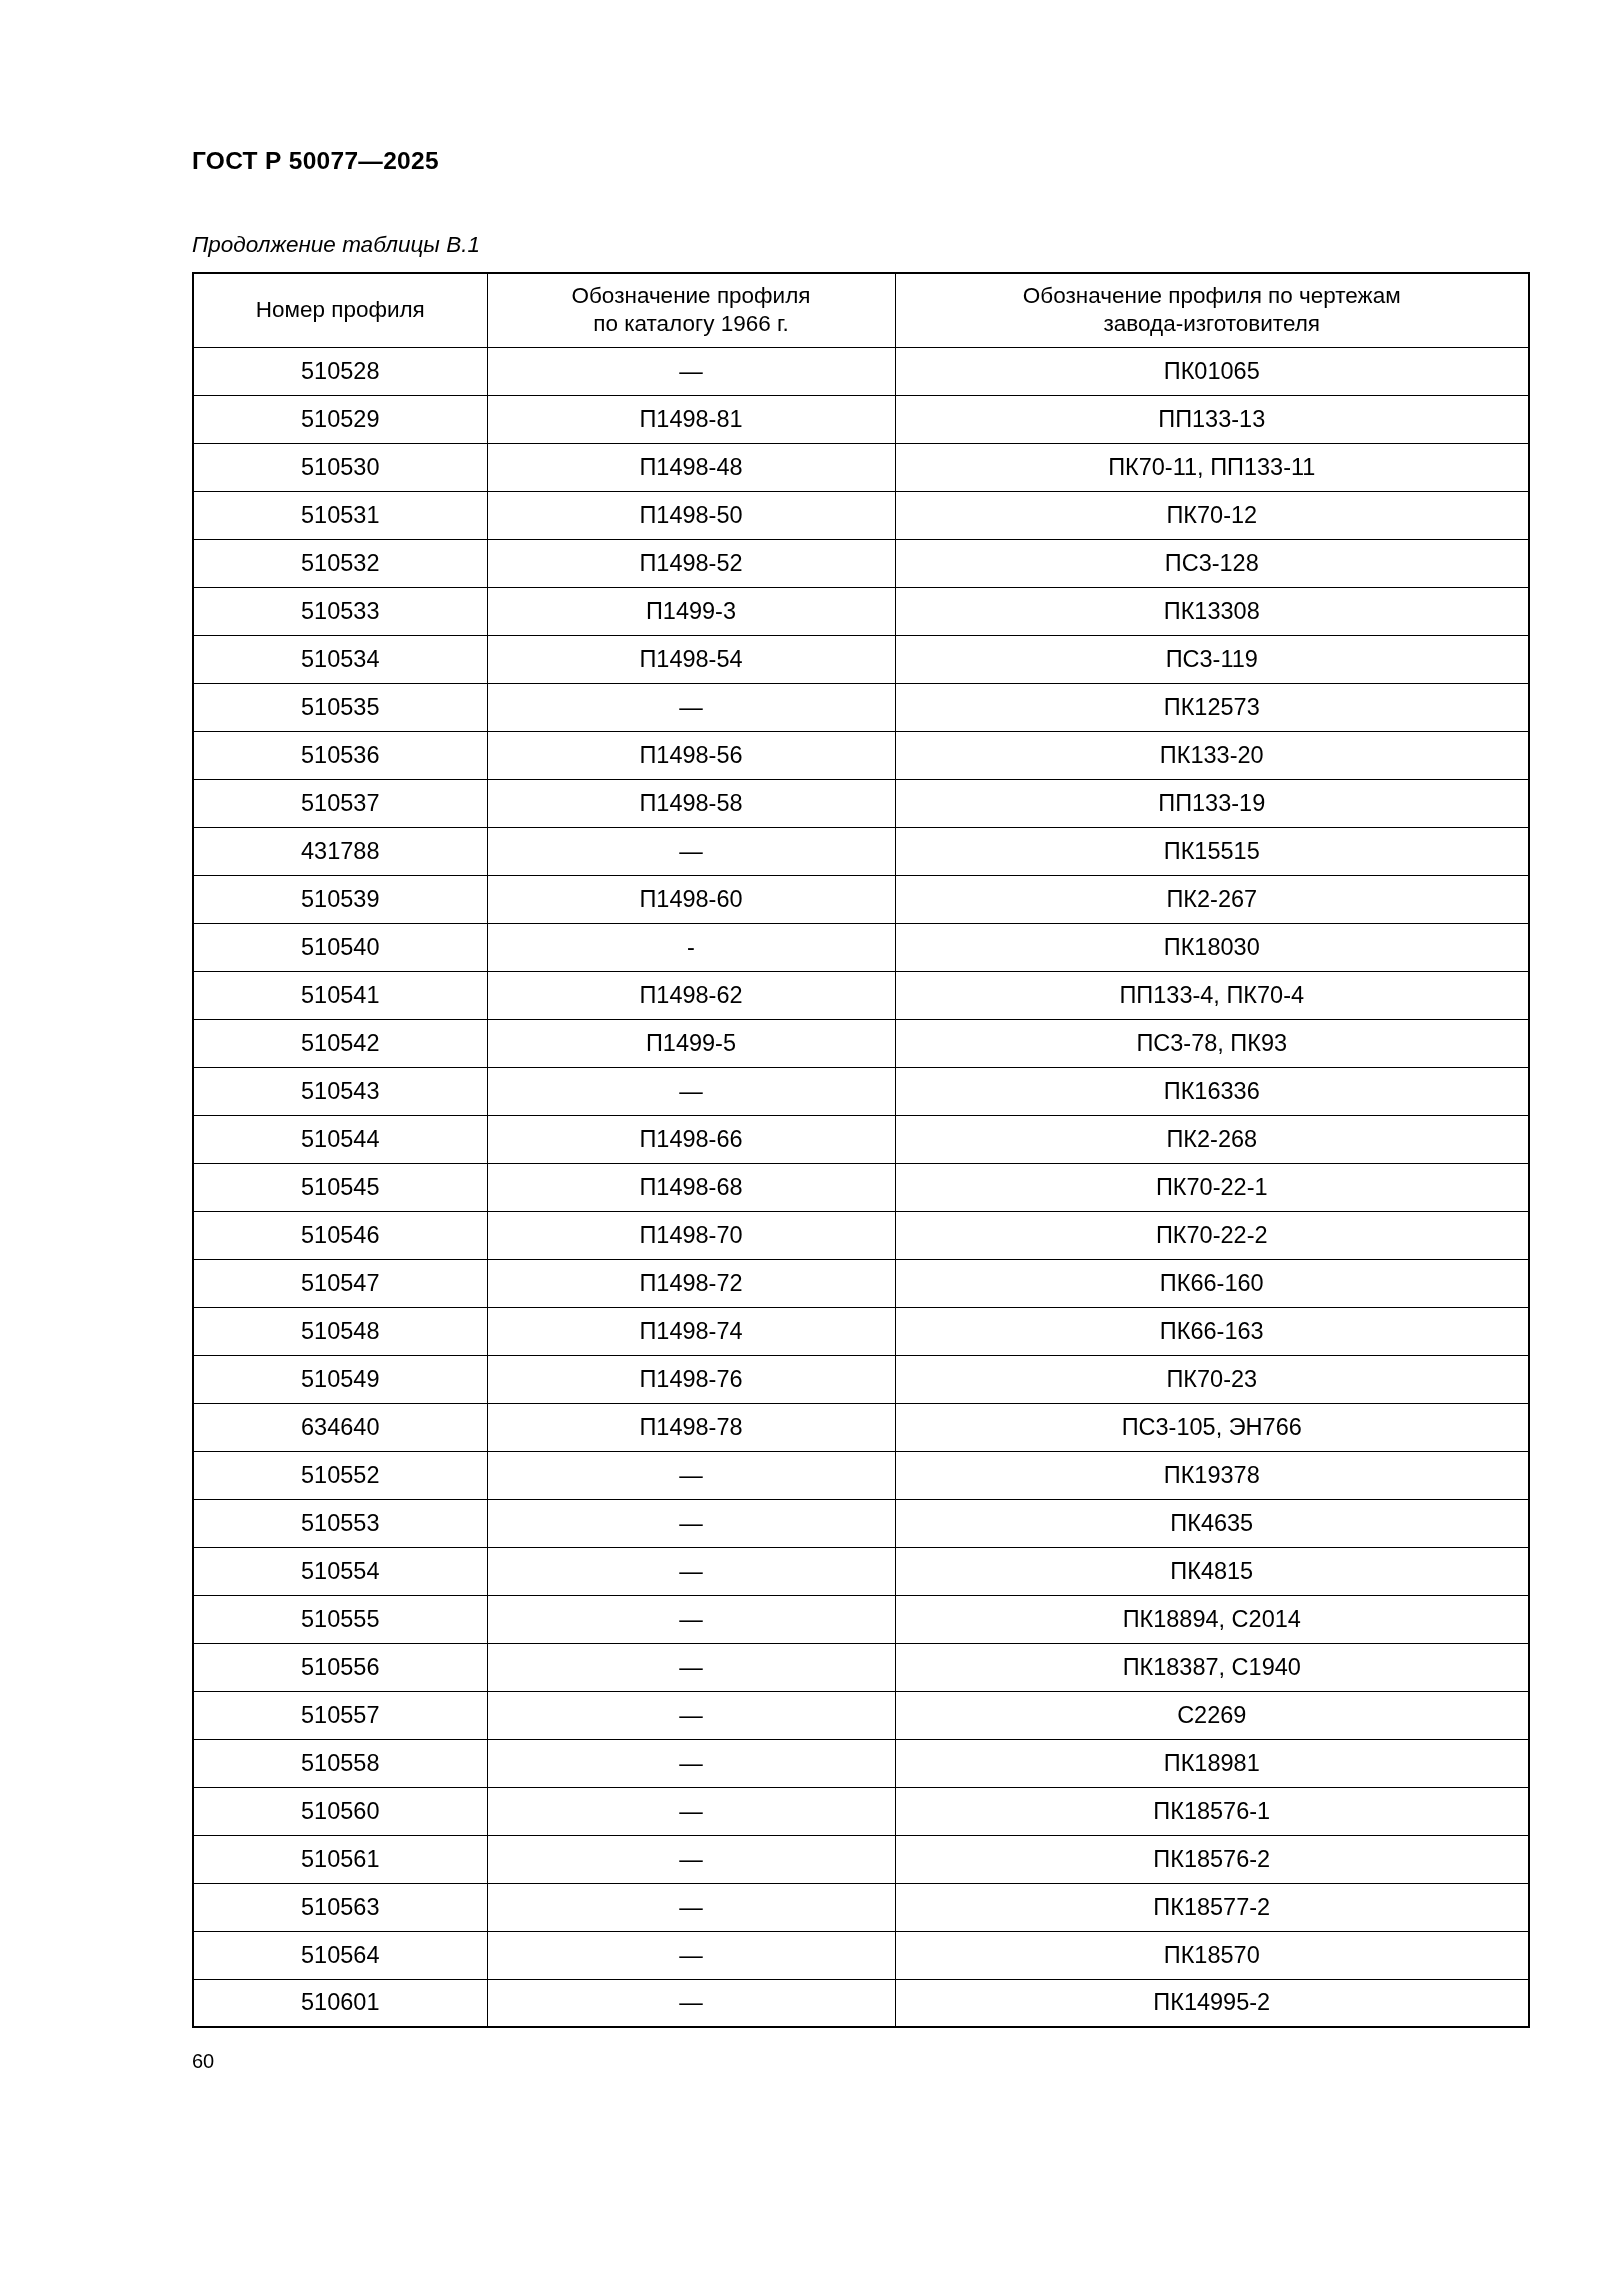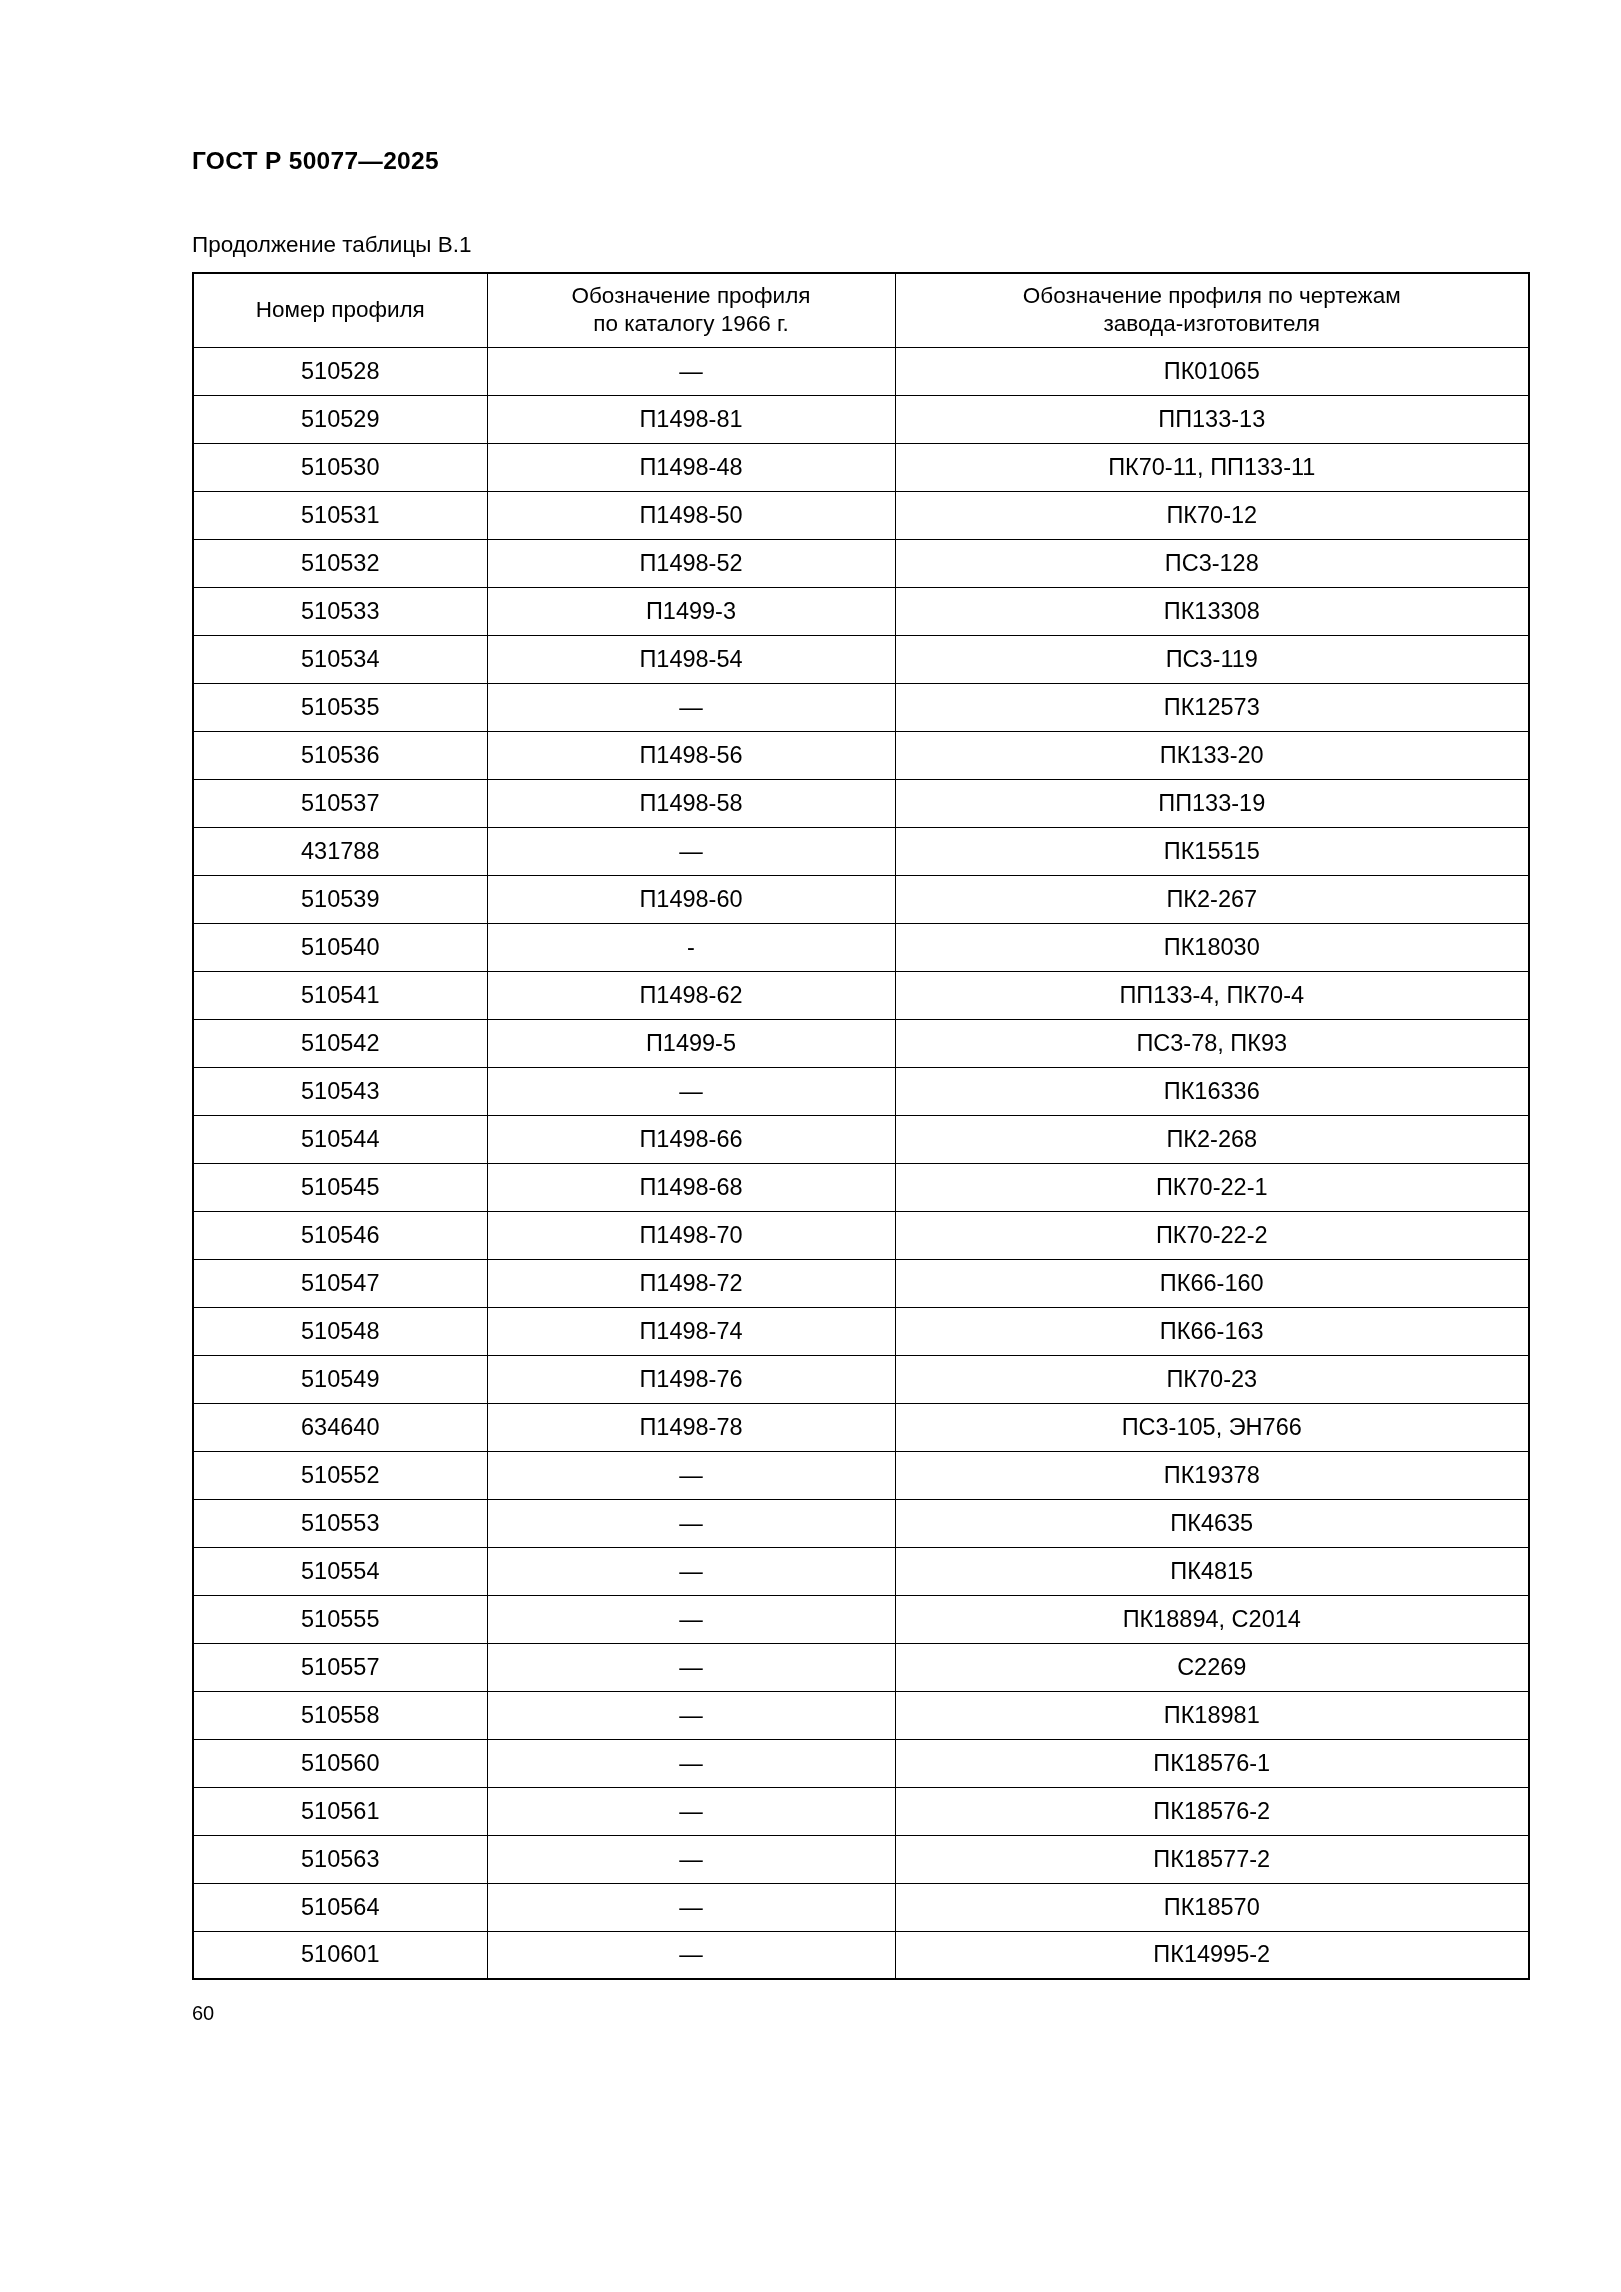--- a/index.html
+++ b/index.html
@@ -18,20 +18,21 @@
     padding: 147px 93px 0 192px;
   }
   .doc-header {
     font-size: 24.5px;
     font-weight: bold;
     letter-spacing: 0.3px;
   }
   .table-caption {
     margin-top: 57px;
     font-size: 22.5px;
+    font-style: italic;
   }
   table.profile-table {
     margin-top: 14px;
     width: 1336px;
     border-collapse: collapse;
     border: 2px solid #000;
     table-layout: fixed;
   }
   table.profile-table th,
   table.profile-table td {
@@ -214,20 +215,25 @@
           <td>510554</td>
           <td>—</td>
           <td>ПК4815</td>
         </tr>
         <tr>
           <td>510555</td>
           <td>—</td>
           <td>ПК18894, С2014</td>
         </tr>
         <tr>
+          <td>510556</td>
+          <td>—</td>
+          <td>ПК18387, С1940</td>
+        </tr>
+        <tr>
           <td>510557</td>
           <td>—</td>
           <td>С2269</td>
         </tr>
         <tr>
           <td>510558</td>
           <td>—</td>
           <td>ПК18981</td>
         </tr>
         <tr>

